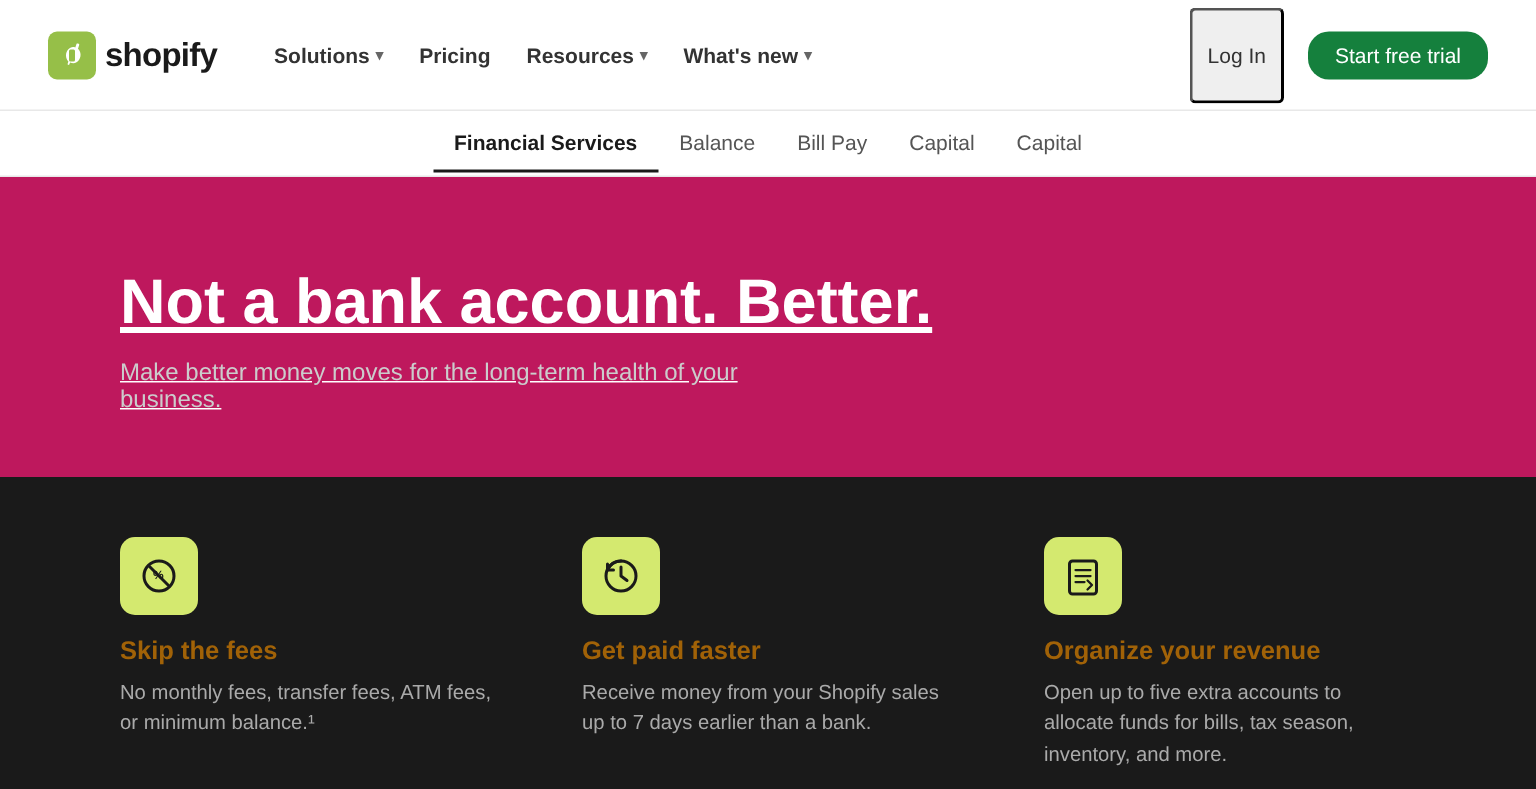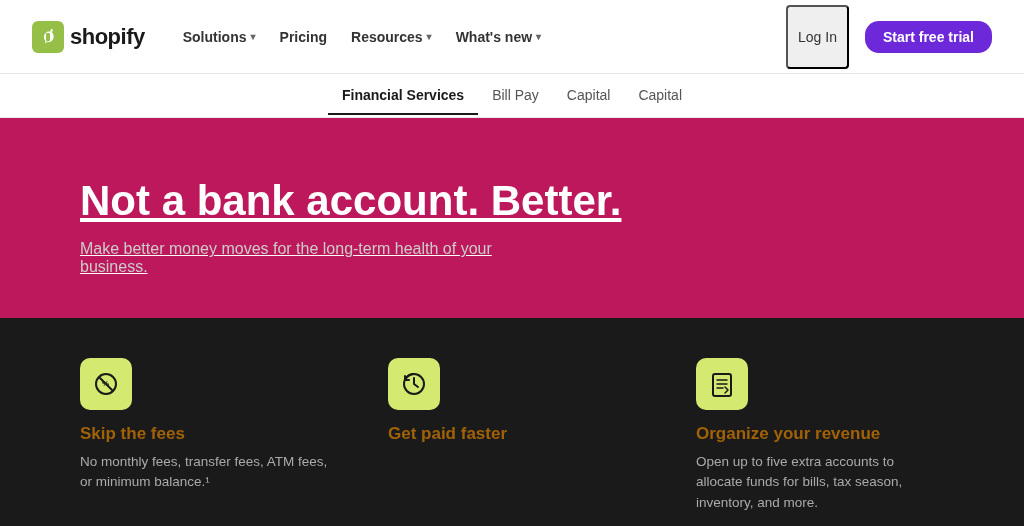--- a/index.html
+++ b/index.html
@@ -21,22 +21,22 @@
     .nav-item {
       display: flex; align-items: center; gap: 4px; padding: 6px 10px;
       font-size: 14px; color: #333; cursor: pointer; border-radius: 4px;
       white-space: nowrap;
       font-weight: bold;
     }
     .chevron { font-size: 10px; color: #666; }
     .nav-right { display: flex; align-items: center; gap: 16px; }
     .log-in-btn { font-size: 14px; color: #333; cursor: pointer; padding: 22px 10px; border-radius: 4px; }
     .start-trial-btn {
-      background: #6d28d9; color: #fff; border: none; border-radius: 14px;
-      padding: 8px 18px; font-size: 14px; font-weight: 700; cursor: pointer;
+      background: #15803d; color: #fff; border: none; border-radius: 14px;
+      padding: 8px 18px; font-size: 14px; font-weight: 400; cursor: pointer;
       white-space: nowrap;
     }
 
     
     .sub-nav {
       display: flex; align-items: center; padding: 0 32px; height: 44px;
       background: #fff; border-bottom: 1px solid #e8e8e8; justify-content: center;
     }
     .sub-nav-item {
       font-size: 14px; color: #555; padding: 10px 14px; cursor: pointer;
@@ -105,20 +105,23 @@
     <button class="log-in-btn">Log In</button>
     <button class="start-trial-btn">Start free trial</button>
   </div>
 </nav>
 
 <nav class="sub-nav">
   <div class="sub-nav-item active">
     <span>Financial Services</span>
   </div>
   <div class="sub-nav-item">
+    <span>Balance</span>
+  </div>
+  <div class="sub-nav-item">
     <span>Bill Pay</span>
   </div>
   <div class="sub-nav-item">
     <span>Capital</span>
   </div>
   <div class="sub-nav-item">
     <span>Capital</span>
   </div>
 </nav>
 
@@ -147,20 +150,21 @@
     <div class="feature-card">
       <div class="feature-icon">
         <svg viewBox="0 0 28 28" fill="none" xmlns="http://www.w3.org/2000/svg">
           <circle cx="14" cy="14" r="10" stroke="#1a1a1a" stroke-width="2"></circle>
           <polyline points="14,8 14,14 18,17" stroke="#1a1a1a" stroke-width="2" stroke-linecap="round" stroke-linejoin="round"></polyline>
           <path d="M5 10 A10 10 0 0 1 14 4" stroke="#1a1a1a" stroke-width="2" stroke-linecap="round" fill="none"></path>
           <polyline points="5,6 5,10 9,10" stroke="#1a1a1a" stroke-width="2" stroke-linecap="round" stroke-linejoin="round"></polyline>
         </svg>
       </div>
       <div class="feature-title">Get paid faster</div>
+      <div class="feature-desc">Receive money from your Shopify sales up to 7 days earlier than a bank.</div>
     </div>
 
     <div class="feature-card">
       <div class="feature-icon">
         <svg viewBox="0 0 28 28" fill="none" xmlns="http://www.w3.org/2000/svg">
           <rect x="5" y="4" width="18" height="22" rx="2" stroke="#1a1a1a" stroke-width="2"></rect>
           <line x1="9" y1="10" x2="19" y2="10" stroke="#1a1a1a" stroke-width="1.5" stroke-linecap="round"></line>
           <line x1="9" y1="14" x2="19" y2="14" stroke="#1a1a1a" stroke-width="1.5" stroke-linecap="round"></line>
           <line x1="9" y1="18" x2="15" y2="18" stroke="#1a1a1a" stroke-width="1.5" stroke-linecap="round"></line>
           <polyline points="17,17 20,20 17,23" stroke="#1a1a1a" stroke-width="1.5" stroke-linecap="round" stroke-linejoin="round"></polyline>

